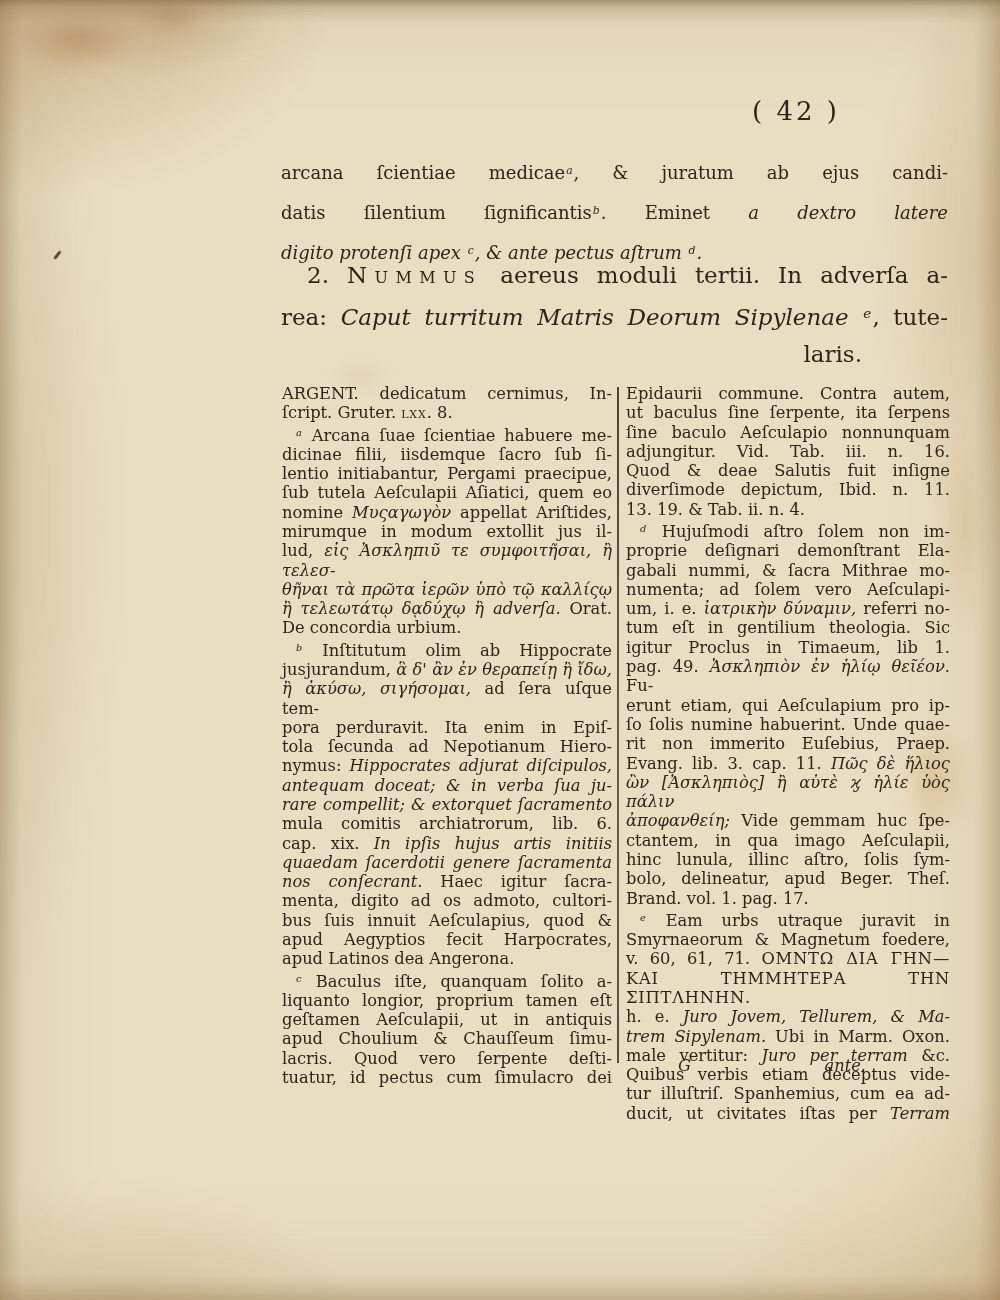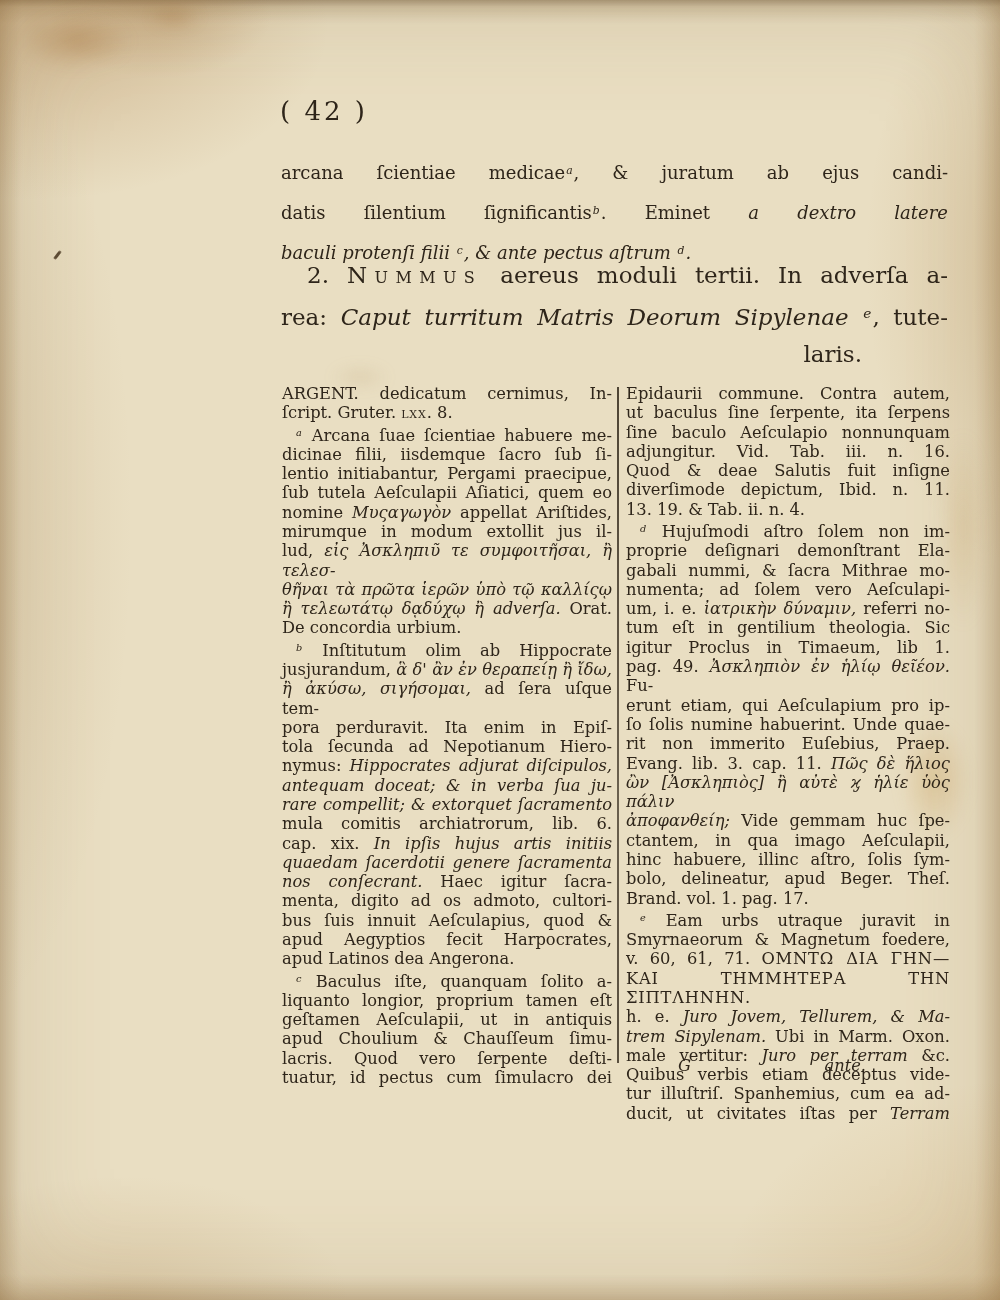--- a/index.html
+++ b/index.html
@@ -24,21 +24,21 @@
     box-shadow: inset 0 0 110px rgba(120,86,40,.22), inset 0 0 18px rgba(110,80,40,.18); }
   .stain { position:absolute; border-radius:50%; filter:blur(7px); pointer-events:none; }
   .s1 { left:22px; top:12px; width:110px; height:58px; background:radial-gradient(closest-side, rgba(152,92,30,.30), transparent); }
   .s2 { left:148px; top:4px; width:54px; height:26px; background:radial-gradient(closest-side, rgba(152,92,30,.24), transparent); }
   .s3 { left:900px; top:720px; width:70px; height:120px; background:radial-gradient(closest-side, rgba(200,156,84,.35), transparent); }
   .s4 { left:938px; top:430px; width:50px; height:200px; background:radial-gradient(closest-side, rgba(190,146,76,.22), transparent); }
   .s5 { left:330px; top:365px; width:60px; height:24px; background:radial-gradient(closest-side, rgba(170,140,90,.20), transparent); }
   .speck { position:absolute; left:56px; top:250px; width:3px; height:10px; background:#5d4c35;
     transform:rotate(38deg); border-radius:2px; filter:blur(.4px); }
 
-  .page-number { position:absolute; top:96px; left:280px; width:560px; text-align:left;
+  .page-number { position:absolute; top:96px; left:280px; width:560px; text-align:right;
     font-size:26px; letter-spacing:3px; }
 
   .textblock { position:absolute; }
   #intro { top:152px; left:281px; width:667px; font-size:18px; line-height:37.6px; }
   #item  { top:257px; left:281px; width:667px; font-size:23px; line-height:37.6px; }
   #col-left  { top:384px; left:282px; width:330px; font-size:16.3px; line-height:19.3px; }
   #col-right { top:384px; left:626px; width:324px; font-size:16.3px; line-height:19.3px; }
 
   .divider { position:absolute; left:617px; top:387px; width:2px; height:676px;
     background:linear-gradient(180deg, rgba(52,42,28,.85), rgba(52,42,28,.7) 60%, rgba(52,42,28,.8)); }
@@ -70,21 +70,21 @@
   <div class="stain s3"></div>
   <div class="stain s4"></div>
   <div class="stain s5"></div>
   <div class="speck"></div>
 
   <div class="page-number">( 42 )</div>
 
   <div class="textblock" id="intro">
       <div class="line"><span class="seg-r">arcana ſcientiae medicae</span><span class="seg-sup">a</span><span class="seg-r">, &amp; juratum ab ejus candi-</span></div>
       <div class="line"><span class="seg-r">datis ſilentium ſignificantis</span><span class="seg-sup">b</span><span class="seg-r">. Eminet </span><span class="seg-i">a dextro latere</span></div>
-      <div class="line nj"><span class="seg-i">baculi protenſi filii </span><span class="seg-sup">c</span><span class="seg-i">, &amp; ante pectus aſtrum </span><span class="seg-sup">d</span><span class="seg-i">.</span></div>
+      <div class="line nj"><span class="seg-i">digito protenſi apex </span><span class="seg-sup">c</span><span class="seg-i">, &amp; ante pectus aſtrum </span><span class="seg-sup">d</span><span class="seg-i">.</span></div>
     </div>
   <div class="textblock" id="item">
       <div class="line ind2"><span class="seg-r">2. </span><span class="seg-sc">Nummus</span><span class="seg-r"> aereus moduli tertii. In adverſa a-</span></div>
       <div class="line"><span class="seg-r">rea: </span><span class="seg-i">Caput turritum Matris Deorum Sipylenae </span><span class="seg-sup">e</span><span class="seg-r">, tute-</span></div>
       <div class="line ar"><span class="seg-r">laris.</span></div>
     </div>
 
   <div class="textblock" id="col-left">
       <div class="line"><span class="seg-r">ARGENT. dedicatum cernimus, In-</span></div>
       <div class="line nj"><span class="seg-r">ſcript. Gruter. </span><span class="seg-sc2">lxx</span><span class="seg-r">. 8.</span></div>
@@ -138,21 +138,21 @@
       <div class="line"><span class="seg-r">tum eſt in gentilium theologia. Sic</span></div>
       <div class="line"><span class="seg-r">igitur Proclus in Timaeum, lib 1.</span></div>
       <div class="line"><span class="seg-r">pag. 49. </span><span class="seg-g">Ἀσκληπιὸν ἐν ἡλίῳ θεῖέον.</span><span class="seg-r"> Fu-</span></div>
       <div class="line"><span class="seg-r">erunt etiam, qui Aeſculapium pro ip-</span></div>
       <div class="line"><span class="seg-r">ſo ſolis numine habuerint. Unde quae-</span></div>
       <div class="line"><span class="seg-r">rit non immerito Euſebius, Praep.</span></div>
       <div class="line"><span class="seg-r">Evang. lib. 3. cap. 11. </span><span class="seg-g">Πῶς δὲ ἥλιος</span></div>
       <div class="line"><span class="seg-g">ὢν [Ἀσκληπιὸς] ἢ αὐτὲ ϗ ἡλίε ὑὸς πάλιν</span></div>
       <div class="line"><span class="seg-g">ἀποφανθείη;</span><span class="seg-r"> Vide gemmam huc ſpe-</span></div>
       <div class="line"><span class="seg-r">ctantem, in qua imago Aeſculapii,</span></div>
-      <div class="line"><span class="seg-r">hinc habuere, illinc aſtro, ſolis ſym-</span></div>
+      <div class="line"><span class="seg-r">hinc lunula, illinc aſtro, ſolis ſym-</span></div>
       <div class="line"><span class="seg-r">bolo, delineatur, apud Beger. Theſ.</span></div>
       <div class="line nj"><span class="seg-r">Brand. vol. 1. pag. 17.</span></div>
       <div class="line ind"><span class="seg-sup">e</span><span class="seg-r"> Eam urbs utraque juravit in</span></div>
       <div class="line"><span class="seg-r">Smyrnaeorum &amp; Magnetum foedere,</span></div>
       <div class="line"><span class="seg-r">v. 60, 61, 71. </span><span class="seg-G">ΟΜΝΤΩ ΔΙΑ ΓΗΝ—</span></div>
       <div class="line"><span class="seg-G">ΚΑΙ ΤΗΜΜΗΤΕΡΑ ΤΗΝ ΣΙΠΤΛΗΝΗΝ.</span></div>
       <div class="line"><span class="seg-r">h. e. </span><span class="seg-i">Juro Jovem, Tellurem, &amp; Ma-</span></div>
       <div class="line"><span class="seg-i">trem Sipylenam.</span><span class="seg-r"> Ubi in Marm. Oxon.</span></div>
       <div class="line"><span class="seg-r">male vertitur: </span><span class="seg-i">Juro per terram</span><span class="seg-r"> &amp;c.</span></div>
       <div class="line"><span class="seg-r">Quibus verbis etiam deceptus vide-</span></div>

